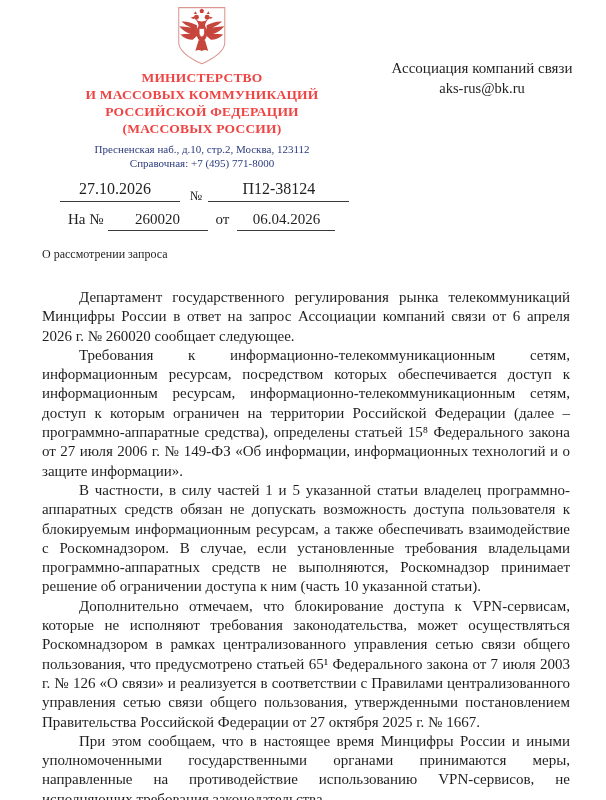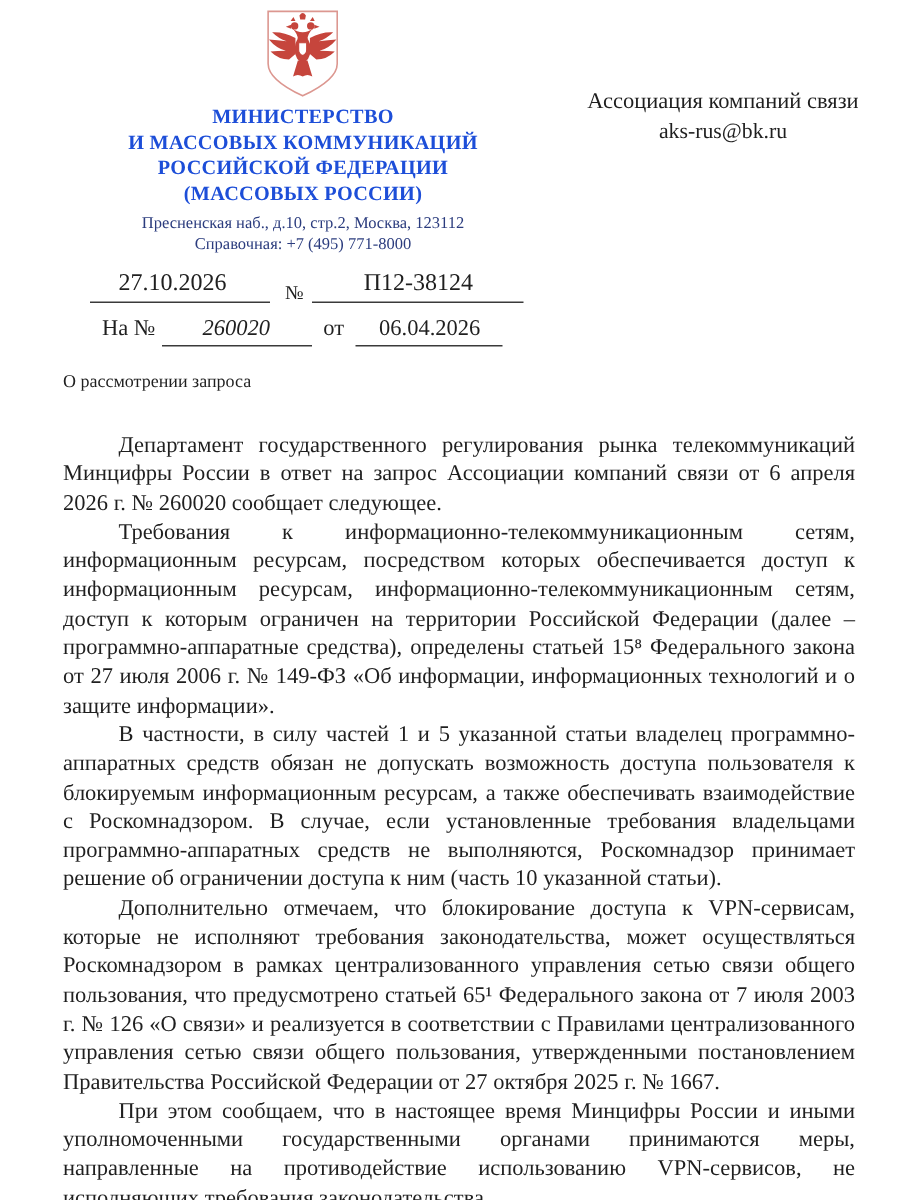--- a/index.html
+++ b/index.html
@@ -11,37 +11,37 @@
 
   
   .header { display:flex; padding-top:6px; }
   .header-left { width:312px; margin-left:46px; text-align:center; }
   .header-right { flex:1; padding-top:52px; text-align:center; }
 
   .emblem { height:60px; display:flex; justify-content:center; }
   .emblem svg { height:60px; width:auto; }
 
   .ministry {
-    margin-top:3px; color:#1d4ed8; font-weight:bold;
+    margin-top:3px; color:#ef4444; font-weight:bold;
     font-size:13.5px; line-height:17px; letter-spacing:0.2px;
   }
   .address { margin-top:6px; color:#2b3c7e; font-size:11px; line-height:13.5px; }
 
   .recipient { font-size:15px; line-height:20px; color:#1f1f1f; }
   .recipient .email { font-size:14.5px; }
 
   
   .ref { margin-top:10px; text-align:left; padding-left:14px; }
   .ref-row1 { display:flex; align-items:baseline; font-size:16px; }
   .u { display:inline-block; border-bottom:1px solid #3a3a3a; text-align:center; }
   .ref-date { padding:0 14px 3px 4px; min-width:102px; }
   .ref-no-label { font-size:13px; margin:0 6px 0 10px; transform:translateY(6px); }
   .ref-num { padding:0 18px 3px 18px; min-width:105px; }
   .ref-row2 { margin-top:9px; font-size:15px; display:flex; align-items:baseline; padding-left:8px; }
-  .ref-reply-num { padding:0 20px 2px 20px; min-width:60px; margin:0 4px;font-style:italic; }
+  .ref-reply-num { padding:0 20px 2px 20px; min-width:60px; margin:0 4px; }
   .ref-ot { margin:0 4px; }
   .ref-reply-date { padding:0 10px 2px 10px; min-width:78px; margin-left:4px; }
 
   
   .subject { margin:16px 0 0 42px; font-size:12px; }
   .body-text { margin:26px 36px 0 42px; }
   .body-text p {
     margin:0; font-size:15px; line-height:19.3px;
     text-align:justify; text-indent:37px;
   }

